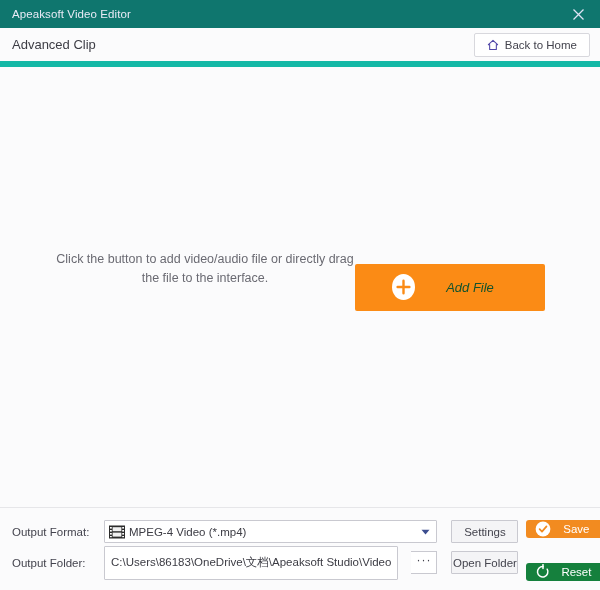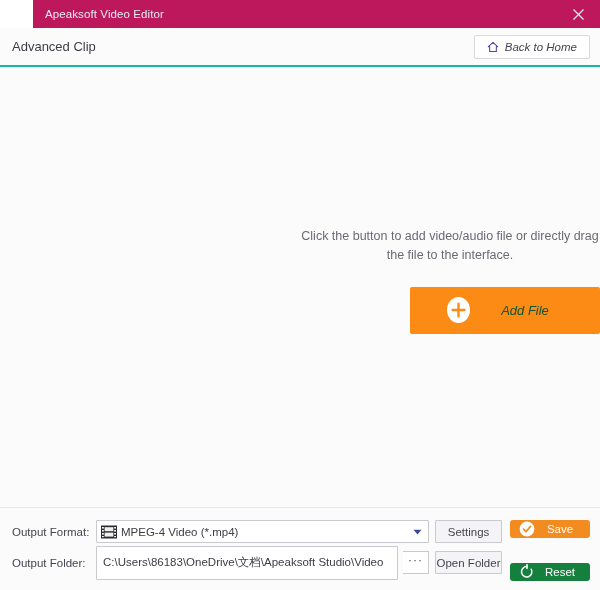--- a/index.html
+++ b/index.html
@@ -14,82 +14,80 @@
     position: relative;
     width: 600px; height: 590px;
     background: #ffffff;
     display: flex;
     flex-direction: column;
   }
 
   
   .titlebar {
     height: 28px;
-    background: #be185d;
+    background: #0f766e;
     display: flex;
     align-items: center;
     justify-content: space-between;
     flex: 0 0 auto;
-    margin-left: 33px;
   }
   .titlebar-title {
     color: #e8eaf6;
     font-size: 11.5px;
     padding-left: 12px;
     letter-spacing: .1px;
     white-space: nowrap;
   }
   .close-btn {
     width: 44px; height: 28px;
     display: flex; align-items: center; justify-content: center;
     cursor: pointer;
   }
   .close-btn svg { display: block; }
 
   
   .header {
     height: 39px;
     background: #fbfbfc;
-    border-bottom: 2px solid #14b8a6;
+    border-bottom: 6px solid #14b8a6;
     display: flex;
     align-items: center;
     justify-content: space-between;
     padding: 0 10px 0 12px;
     flex: 0 0 auto;
   }
   .page-title {
     font-size: 13px;
     color: #3c3c44;
   }
   .back-home {
     display: flex;
     align-items: center;
     gap: 6px;
     height: 24px;
     padding: 0 12px;
     background: #ffffff;
     border: 1px solid #d8d8dd;
     border-radius: 2px;
     cursor: pointer;
-    font-style: italic;
   }
   .back-home-label {
     font-size: 11.5px;
     color: #44444e;
     white-space: nowrap;
   }
 
   
   .main {
     flex: 1 1 auto;
     background: #fbfbfc;
     border-bottom: 1px solid #e6e6e9;
     display: flex;
-    flex-direction: column;
-    align-items: flex-end;
+    flex-direction: row;
+    align-items: center;
     justify-content: center;
     position: relative;
   }
   .drop-hint {
     width: 300px;
     text-align: center;
     font-size: 12.5px;
     line-height: 19px;
     color: #6a6a72;
     margin-bottom: 22px;
@@ -132,21 +130,21 @@
   }
   .output-left {
     flex: 1 1 auto;
     display: flex;
     flex-direction: column;
     gap: 8px;
   }
   .out-row {
     display: flex;
     align-items: center;
-    gap: 6px;
+    gap: 14px;
     height: 23px;
   }
   .out-label {
     font-size: 11.5px;
     color: #44444e;
     width: 78px;
     text-align: left;
     white-space: nowrap;
   }
   .format-select {

